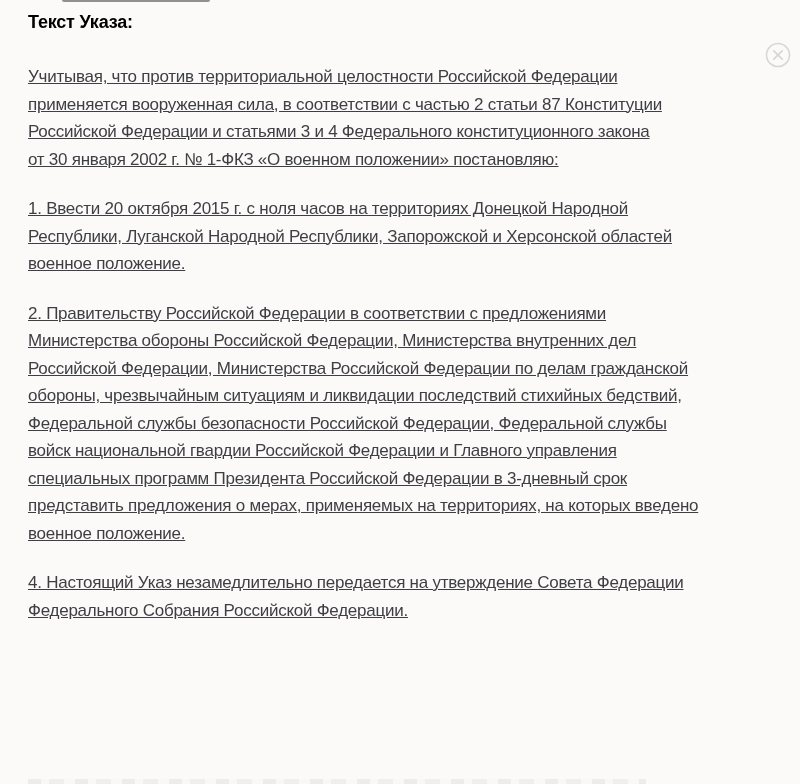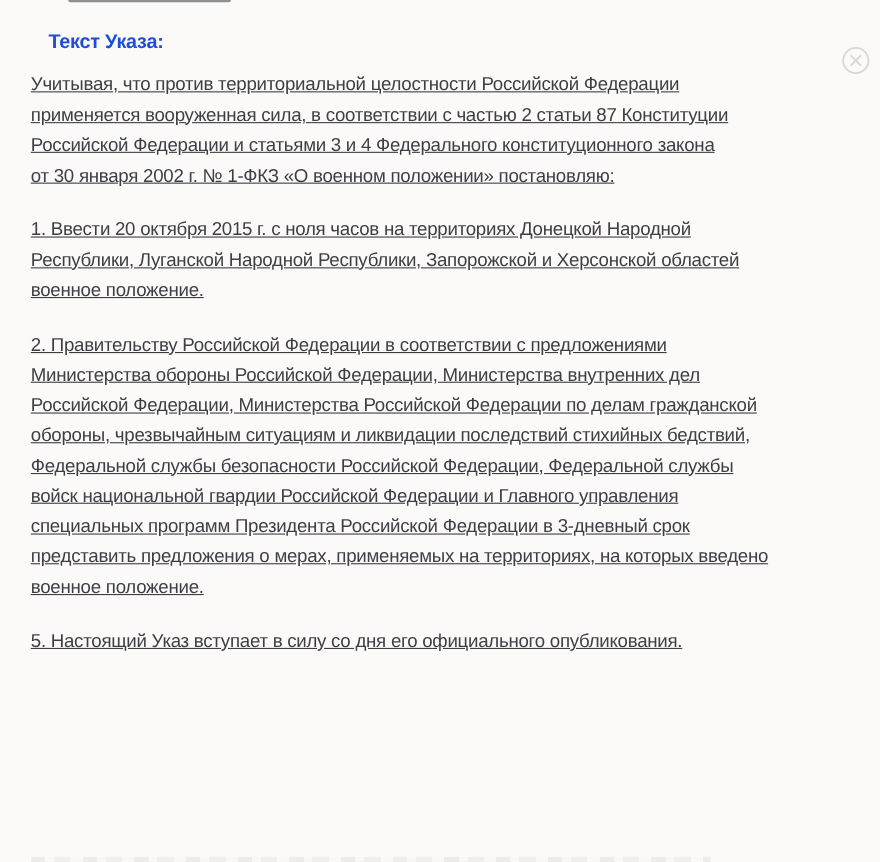--- a/index.html
+++ b/index.html
@@ -27,25 +27,25 @@
     width: 148px;
     height: 2px;
     background: rgba(55, 56, 60, 0.55);
     border-radius: 0 0 2px 2px;
     filter: blur(0.4px);
   }
   .title {
     position: absolute;
     left: 28px;
     top: 11px;
-    margin: 16px;
+    margin: 0;
     font-size: 18px;
     font-weight: 700;
     letter-spacing: -0.2px;
-    color: #1d4ed8;
+    color: #000000;
     line-height: 22px;
   }
   .close-btn {
     position: absolute;
     top: 42px;
     right: 9px;
     width: 26px;
     height: 26px;
     padding: 0;
     border: none;
@@ -122,18 +122,19 @@
 военное положение.</p>
     <p>2. Правительству Российской Федерации в соответствии с предложениями
 Министерства обороны Российской Федерации, Министерства внутренних дел
 Российской Федерации, Министерства Российской Федерации по делам гражданской
 обороны, чрезвычайным ситуациям и ликвидации последствий стихийных бедствий,
 Федеральной службы безопасности Российской Федерации, Федеральной службы
 войск национальной гвардии Российской Федерации и Главного управления
 специальных программ Президента Российской Федерации в 3-дневный срок
 представить предложения о мерах, применяемых на территориях, на которых введено
 военное положение.</p>
-    <p>5. Настоящий Указ вступает в силу со дня его официального опубликования.</p>
+    <p>4. Настоящий Указ незамедлительно передается на утверждение Совета Федерации
+Федерального Собрания Российской Федерации.</p>
   </div>
 
   <div class="bottom-sliver"></div>
 
 </div>
 
 </body></html>

